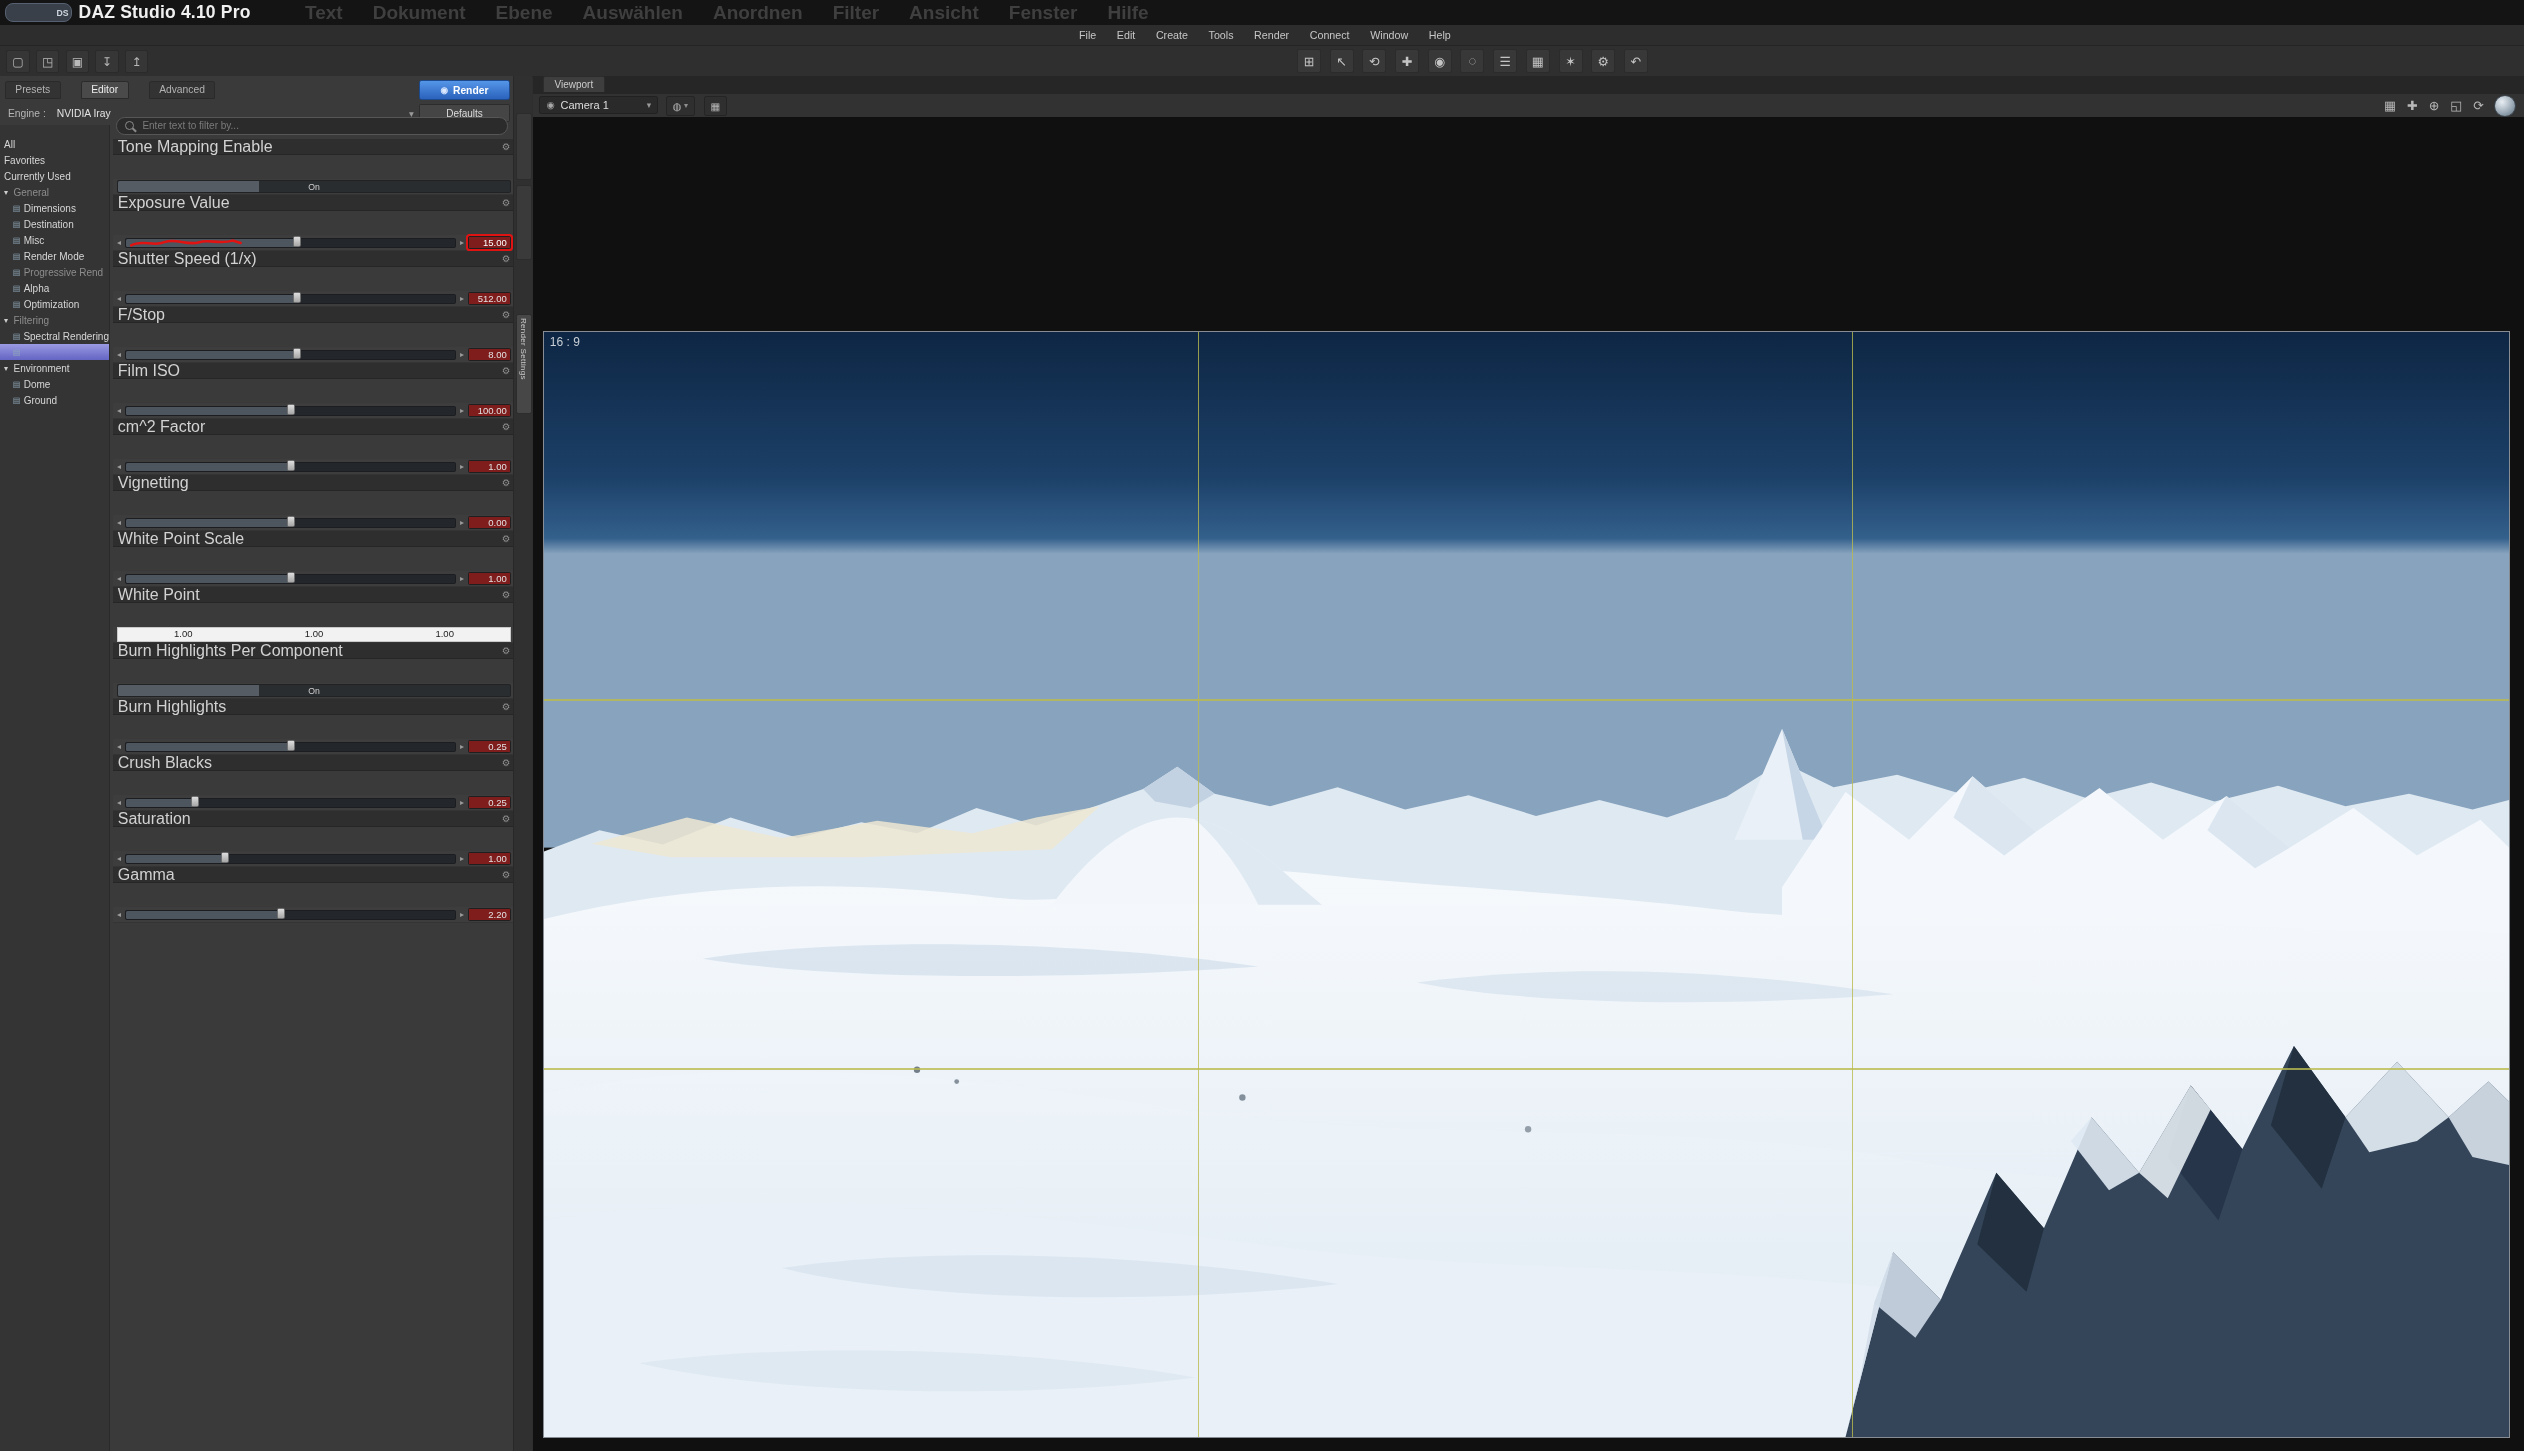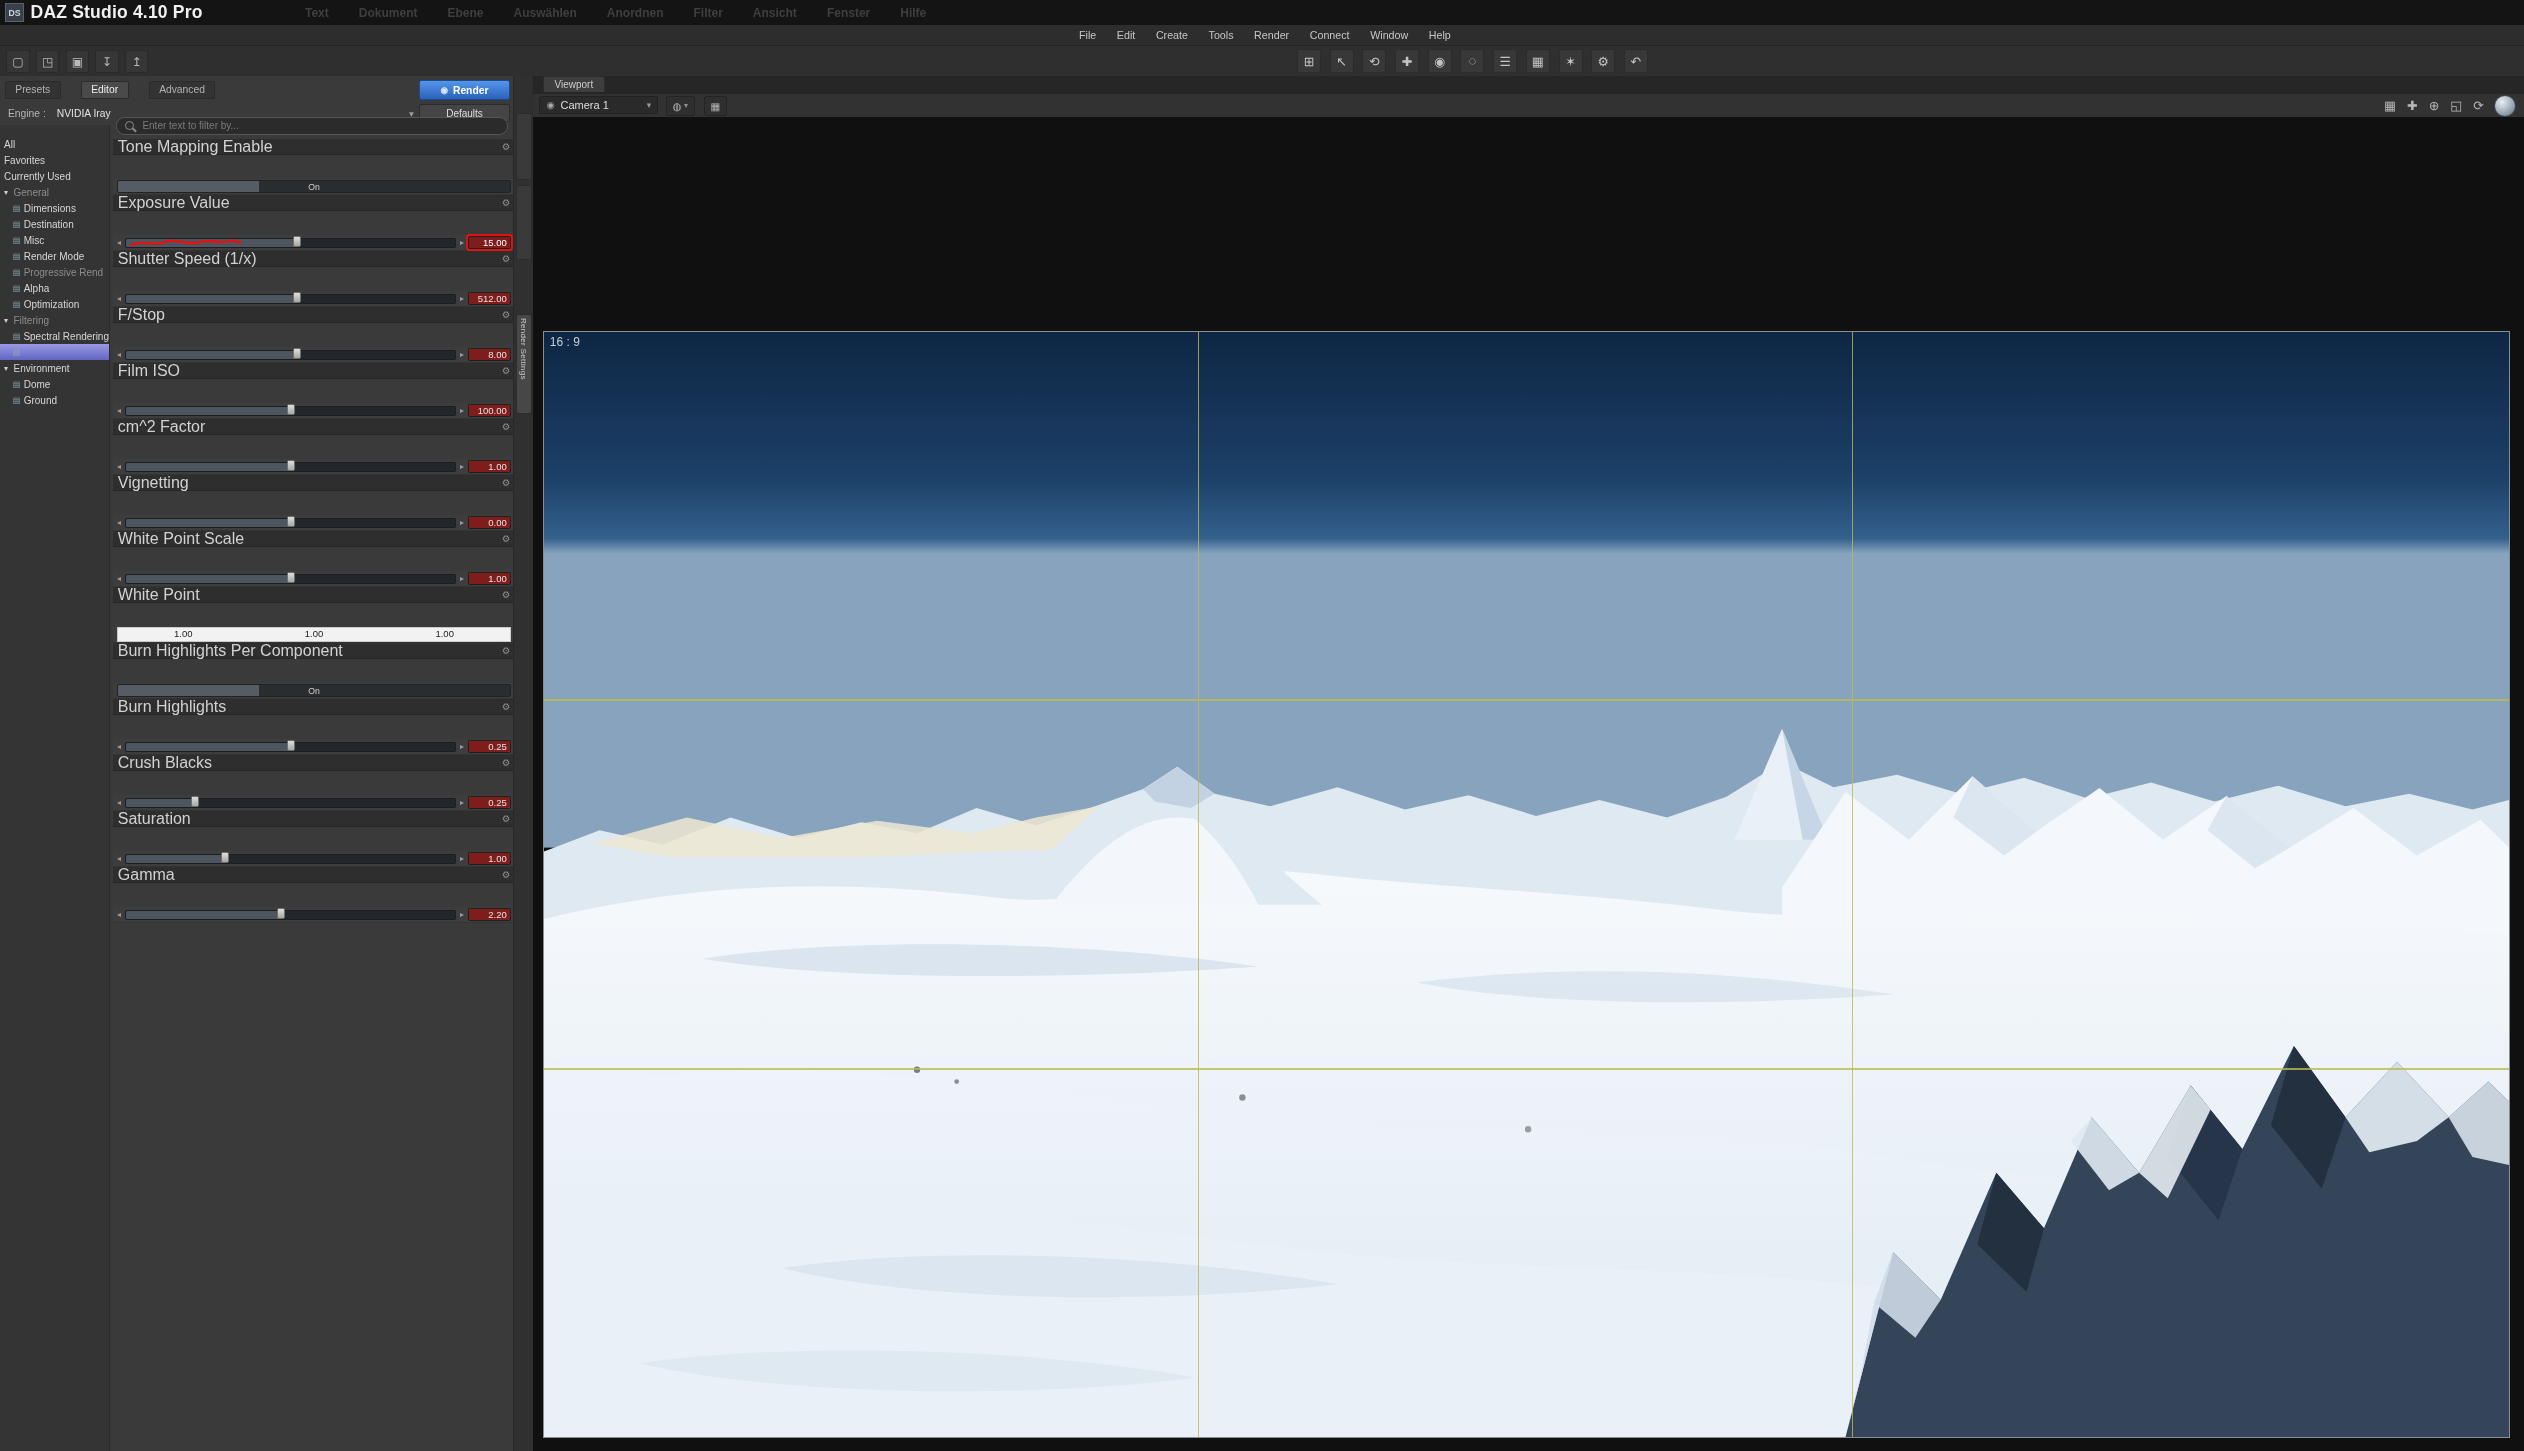--- a/index.html
+++ b/index.html
@@ -1,25 +1,25 @@
 <!DOCTYPE html>
 <html style="font-size:12.7px"><head>
 <meta charset="utf-8">
 <style>
   html,body{margin:0;padding:0;background:#1b1b1b;}
   body{font-family:"Liberation Sans", sans-serif; -webkit-font-smoothing:antialiased;}
   .app{position:relative;width:2525px;height:1451px;background:#2e2e2e;overflow:hidden;}
 
   
   .titlebar{position:absolute;left:0;top:0;width:100%;height:25.4px;background:#141414;display:flex;align-items:center;}
-  .app-icon{width:17.5px;height:17.5px;margin:0 6.3px 0 4.8px;background:#39404a;border:0.8px solid #566070;border-radius:0;
-            color:#cfd6dd;font-size:8.7px;font-weight:bold;display:flex;align-items:center;justify-content:center;}
+  .app-icon{width:17.5px;height:17.5px;margin:0 6.3px 0 4.8px;background:#39404a;border:0.8px solid #566070;border-radius:8px;
+            color:#cfd6dd;font-size:8.7px;font-weight:bold;display:flex;align-items:center;justify-content:center;padding-left:48px;}
   .app-title{color:#f0f0f0;font-size:17.5px;font-weight:bold;letter-spacing:0.2px;white-space:nowrap;}
   .bg-menus{position:absolute;left:305px;top:0;height:25.4px;display:flex;align-items:center;gap:30px;}
-  .bg-menu-item{color:#3f3f3f;font-size:12px;font-weight:bold;}
+  .bg-menu-item{color:#3f3f3f;font-size:19px;font-weight:bold;}
 
   
   .menubar{position:absolute;left:0;top:25.4px;width:100%;height:20.6px;background:#2d2d2d;border-bottom:0.8px solid #242424;display:flex;align-items:center;padding-left:4.8px;box-sizing:border-box;justify-content:center;}
   .menu-item{color:#c6c6c6;font-size:10.7px;padding:2.4px 10.3px;}
 
   
   .file-toolbar{position:absolute;left:0;top:46px;width:100%;height:30px;background:#2f2f2f;border-bottom:0.8px solid #262626;}
   .tb-icons{position:absolute;left:6.3px;top:4px;display:flex;gap:6.3px;}
   .tb-icon{width:21.4px;height:21.4px;border-radius:2.4px;background:#363636;border:0.8px solid #2a2a2a;color:#b9b9b9;font-size:12px;display:flex;align-items:center;justify-content:center;}
   .tool-icons{position:absolute;left:1297px;top:3.2px;display:flex;gap:8.7px;}

